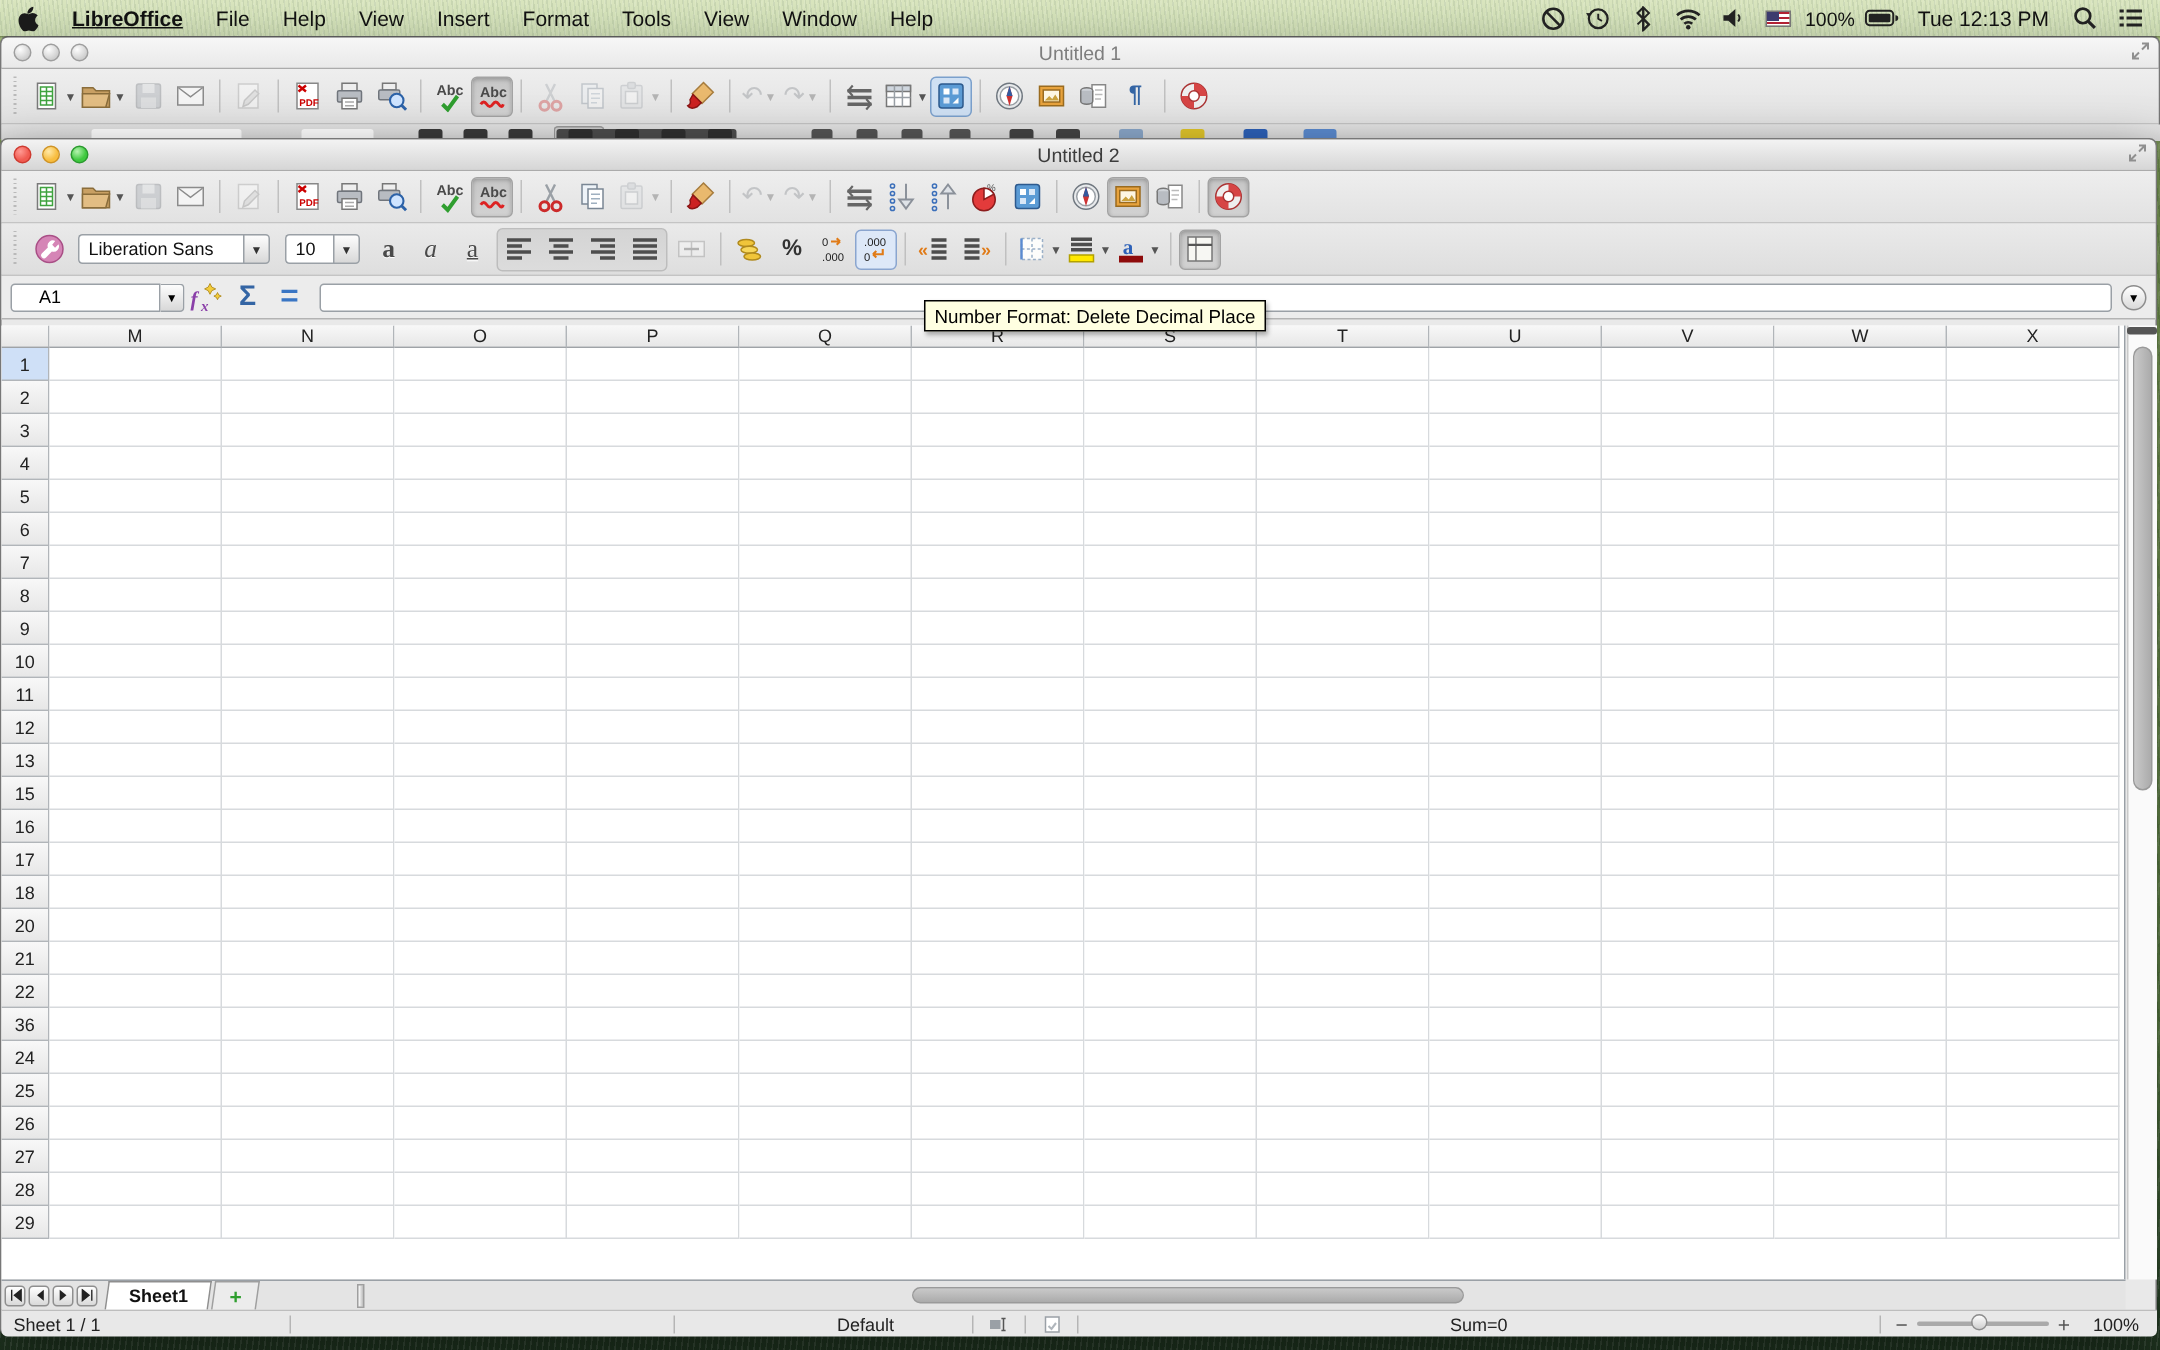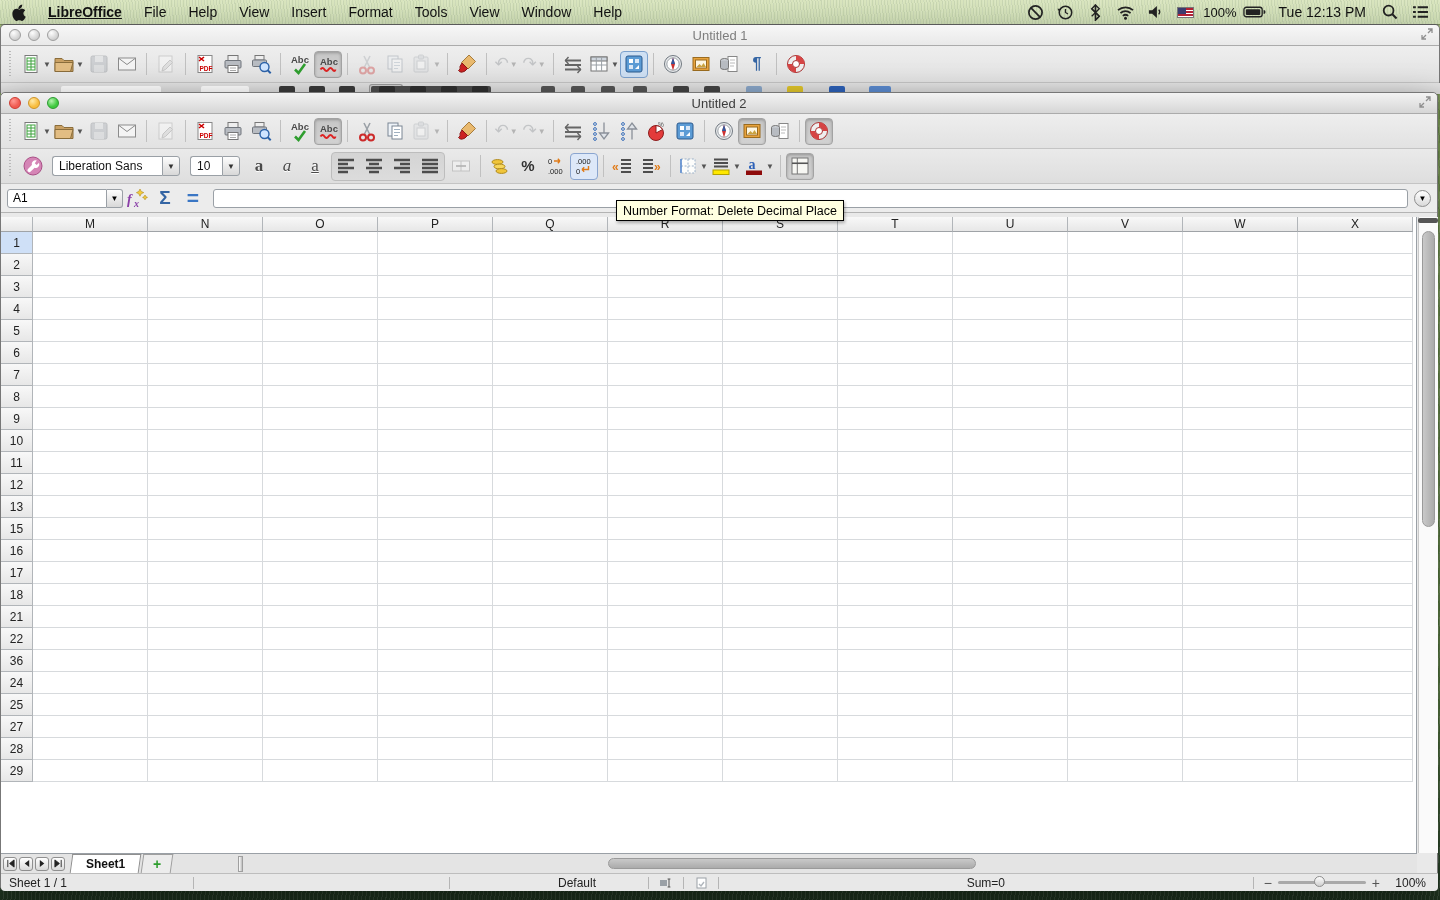--- a/index.html
+++ b/index.html
@@ -63,21 +63,21 @@
     border-radius:3px 0 0 3px;}
   .combo .cdd{ width:18px; height:20px; border:1px solid #9aa0a6; border-radius:0 3px 3px 0;
     background:linear-gradient(180deg,#fdfdfd,#d8d8d8); display:flex; align-items:center; justify-content:center;
     font-size:8px; color:#333;}
 
   
   #formulabar{ height:29px; background:#ececec; border-bottom:1px solid #b3b3b3;
     display:flex; align-items:center; padding:0 4px; position:relative;}
   #namebox{ display:flex; align-items:center; margin-left:2px;}
   #namebox .nval{ width:100px; height:19px; background:#fff; border:1px solid #9aa0a6;
-    font-size:12px; display:flex; align-items:center; padding:0 5px; border-radius:3px 0 0 3px;}
+    font-size:12px; display:flex; align-items:center; padding:0 18px; border-radius:3px 0 0 3px;}
   #namebox .ndd{ width:16px; height:19px; border:1px solid #9aa0a6; border-left:none;
     border-radius:0 3px 3px 0; background:linear-gradient(180deg,#fdfdfd,#d8d8d8);
     display:flex; align-items:center; justify-content:center; font-size:8px;}
   .fico{ width:28px; height:24px; display:flex; align-items:center; justify-content:center;}
   #formula-input{ flex:1; height:19px; background:#fff; border:1px solid #9aa0a6;
     border-radius:3px; margin:0 6px; font-size:12px; padding:0 5px; color:#111;}
   #fx-dd{ width:17px; height:17px; border:1px solid #8d8d8d; border-radius:9px;
     background:linear-gradient(180deg,#fff,#d9d9d9); display:flex; align-items:center;
     justify-content:center; font-size:8px; margin-right:2px;}
 
@@ -1169,20 +1169,35 @@
         <div class="g-cell"></div>
         <div class="g-cell"></div>
         <div class="g-cell"></div>
         <div class="g-cell"></div>
         <div class="g-cell"></div>
         <div class="g-cell"></div>
         <div class="g-cell"></div>
         <div class="g-cell"></div>
       </div>
       <div class="g-datarow">
+        <div class="gh g-rowh">20</div>
+        <div class="g-cell"></div>
+        <div class="g-cell"></div>
+        <div class="g-cell"></div>
+        <div class="g-cell"></div>
+        <div class="g-cell"></div>
+        <div class="g-cell"></div>
+        <div class="g-cell"></div>
+        <div class="g-cell"></div>
+        <div class="g-cell"></div>
+        <div class="g-cell"></div>
+        <div class="g-cell"></div>
+        <div class="g-cell"></div>
+      </div>
+      <div class="g-datarow">
         <div class="gh g-rowh">21</div>
         <div class="g-cell"></div>
         <div class="g-cell"></div>
         <div class="g-cell"></div>
         <div class="g-cell"></div>
         <div class="g-cell"></div>
         <div class="g-cell"></div>
         <div class="g-cell"></div>
         <div class="g-cell"></div>
         <div class="g-cell"></div>
@@ -1230,20 +1245,35 @@
         <div class="g-cell"></div>
         <div class="g-cell"></div>
         <div class="g-cell"></div>
         <div class="g-cell"></div>
         <div class="g-cell"></div>
         <div class="g-cell"></div>
         <div class="g-cell"></div>
       </div>
       <div class="g-datarow">
         <div class="gh g-rowh">25</div>
+        <div class="g-cell"></div>
+        <div class="g-cell"></div>
+        <div class="g-cell"></div>
+        <div class="g-cell"></div>
+        <div class="g-cell"></div>
+        <div class="g-cell"></div>
+        <div class="g-cell"></div>
+        <div class="g-cell"></div>
+        <div class="g-cell"></div>
+        <div class="g-cell"></div>
+        <div class="g-cell"></div>
+        <div class="g-cell"></div>
+      </div>
+      <div class="g-datarow">
+        <div class="gh g-rowh">26</div>
         <div class="g-cell"></div>
         <div class="g-cell"></div>
         <div class="g-cell"></div>
         <div class="g-cell"></div>
         <div class="g-cell"></div>
         <div class="g-cell"></div>
         <div class="g-cell"></div>
         <div class="g-cell"></div>
         <div class="g-cell"></div>
         <div class="g-cell"></div>

